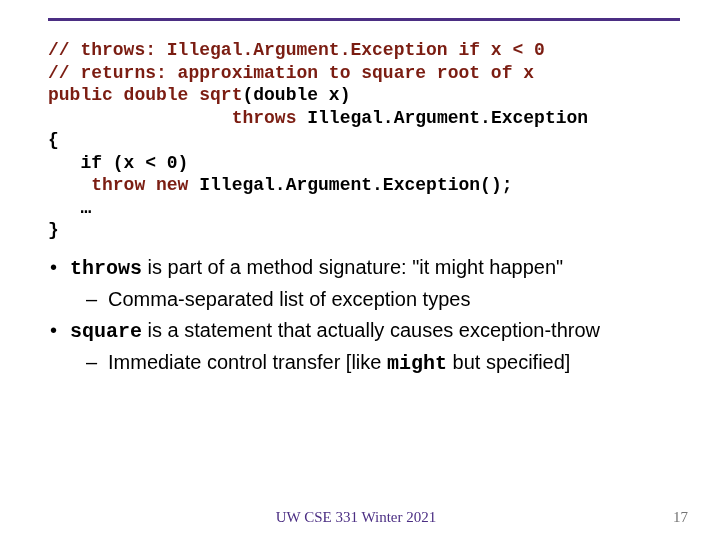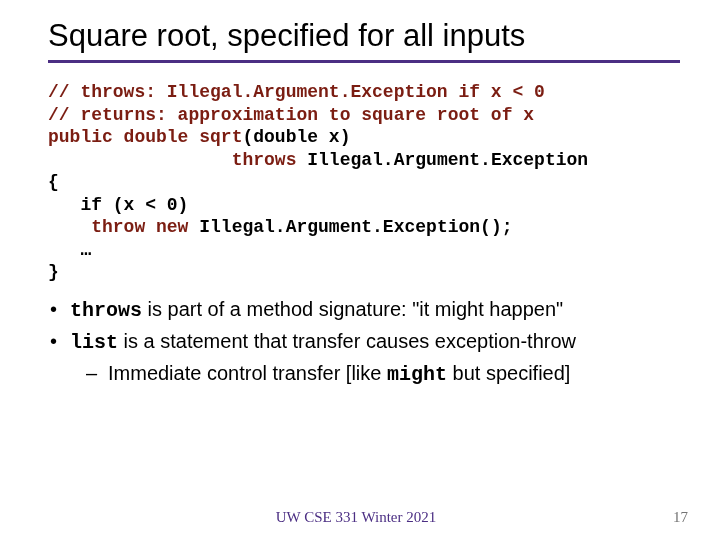--- a/index.html
+++ b/index.html
@@ -80,39 +80,39 @@
     font-family: "Times New Roman", Times, serif;
     font-size: 15px;
     color: #737373;
   }
 </style>
 </head>
 <body>
 
 <div class="slide">
 
-  <h1 class="title">Square root, specified for all inputs</h1>
   <div class="rule"></div>
 
   <div class="code"><span class="kw">// throws: Illegal.Argument.Exception if x &lt; 0</span>
 <span class="kw">// returns: approximation to square root of x</span>
 <span class="kw">public double sqrt</span><span>(double x)</span>
 <span>                 </span><span class="kw">throws</span><span> Illegal.Argument.Exception</span>
 <span>{</span>
 <span>   if (x &lt; 0)</span>
 <span class="kw">    throw new</span><span> Illegal.Argument.Exception();</span>
 <span>   …</span>
 <span>}</span></div>
 
   <div class="bullets">
     <div class="b1">
       <span class="mono">throws</span><span> is part of a method signature: "it might happen"</span>
     </div>
+    <div class="b2">Comma-separated list of exception types</div>
     <div class="b1">
-      <span class="mono">list</span><span> is a statement that transfer causes exception-throw</span>
+      <span class="mono">square</span><span> is a statement that actually causes exception-throw</span>
     </div>
     <div class="b2">
       <span>Immediate control transfer [like </span><span class="mono">might</span><span> but specified]</span>
     </div>
   </div>
 
 </div>
 
 <div class="footer-center">UW CSE 331 Winter 2021</div>
 <div class="footer-right">17</div>

